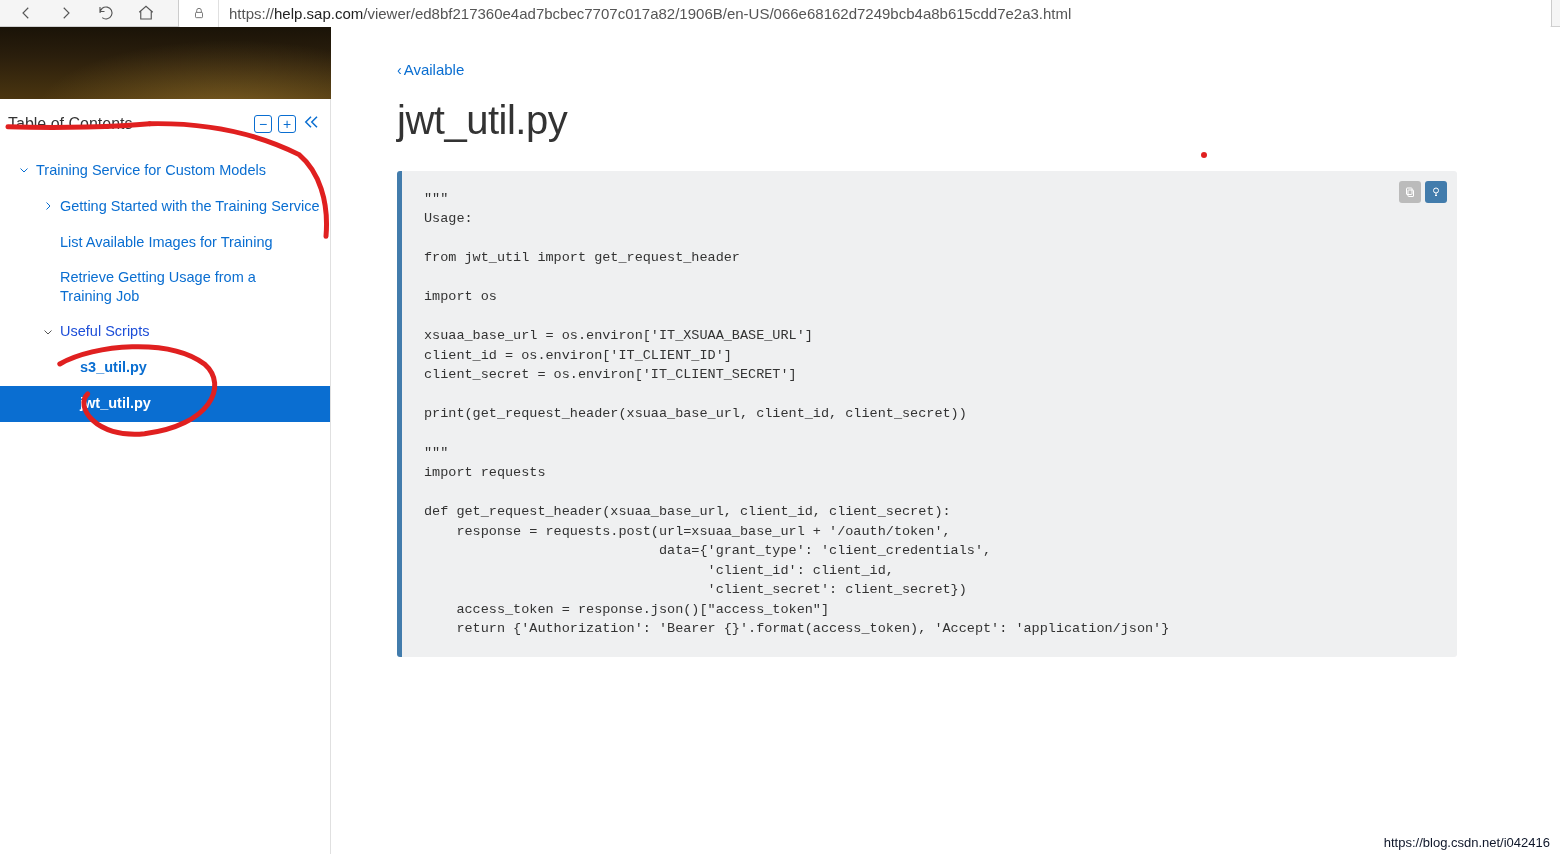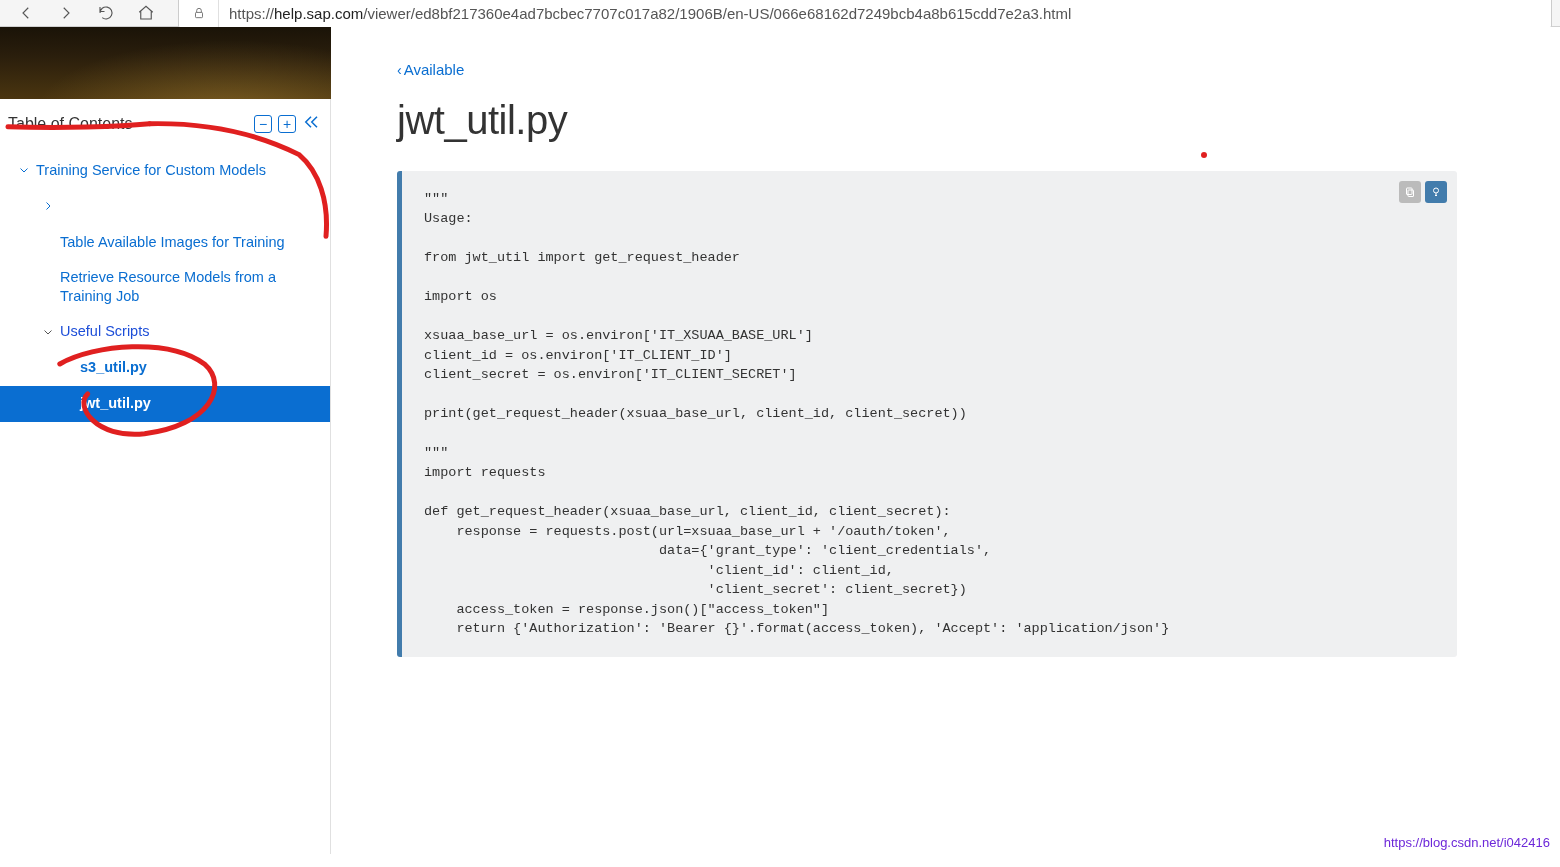--- a/index.html
+++ b/index.html
@@ -50,21 +50,21 @@
   .article { max-width: 1060px; margin: 0 0 0 66px; }
   .prev-link { color:#0a6ed1; font-size:15px; display:inline-flex; align-items:center; gap:2px; margin-top:14px;}
   .prev-link .lt { font-size:14px;}
   h1 { font-size:40px; font-weight:400; color:#333; margin:20px 0 28px 0; letter-spacing:-0.5px;}
   .code-box { position:relative; background:#eff0f1; border-left:5px solid #427cac; border-radius:3px; padding:18px 22px; font-family: "Courier New", monospace; font-size:13.5px; color:#333; line-height:1.45; white-space:pre; overflow:auto;}
   .code-tools { position:absolute; top:10px; right:10px; display:flex; gap:4px;}
   .code-tool { width:22px; height:22px; border-radius:3px; display:flex; align-items:center; justify-content:center;}
   .code-tool.copy { background:#bbb;}
   .code-tool.bulb { background:#427cac;}
   .code-tool svg { width:12px; height:12px; }
-  .watermark { position:absolute; bottom:4px; right:10px; color:#6d28d9; font-size:13px; user-select:none;}
+  .watermark { position:absolute; bottom:4px; right:10px; color:#0f172a; font-size:13px; user-select:none;}
 </style>
 </head>
 <body>
 
 <div class="browser-bar">
   <div class="nav-btn">
       <svg viewBox="0 0 24 24">
         <path d="M15 5l-7 7 7 7"></path>
       </svg>
     </div>
@@ -116,28 +116,29 @@
             </svg>
           </span>
         <span class="tree-label">Training Service for Custom Models</span>
       </div>
       <div class="tree-row lvl2">
         <span class="chev">
             <svg viewBox="0 0 24 24">
               <path d="M9 5l7 7-7 7"></path>
             </svg>
           </span>
+        <span class="tree-label">Getting Started with the Training Service</span>
       </div>
       <div class="tree-row lvl2">
         <span class="chev"></span>
-        <span class="tree-label">Table Available Images for Training</span>
+        <span class="tree-label">List Available Images for Training</span>
       </div>
       <div class="tree-row lvl2 wrap">
         <span class="chev"></span>
-        <span class="tree-label">Retrieve Resource Models from a Training Job</span>
+        <span class="tree-label">Retrieve Getting Usage from a Training Job</span>
       </div>
       <div class="tree-row lvl2 muted">
         <span class="chev">
             <svg viewBox="0 0 24 24" style="stroke:#555">
               <path d="M5 9l7 7 7-7"></path>
             </svg>
           </span>
         <span class="tree-label">Useful Scripts</span>
       </div>
       <div class="tree-row lvl4">

